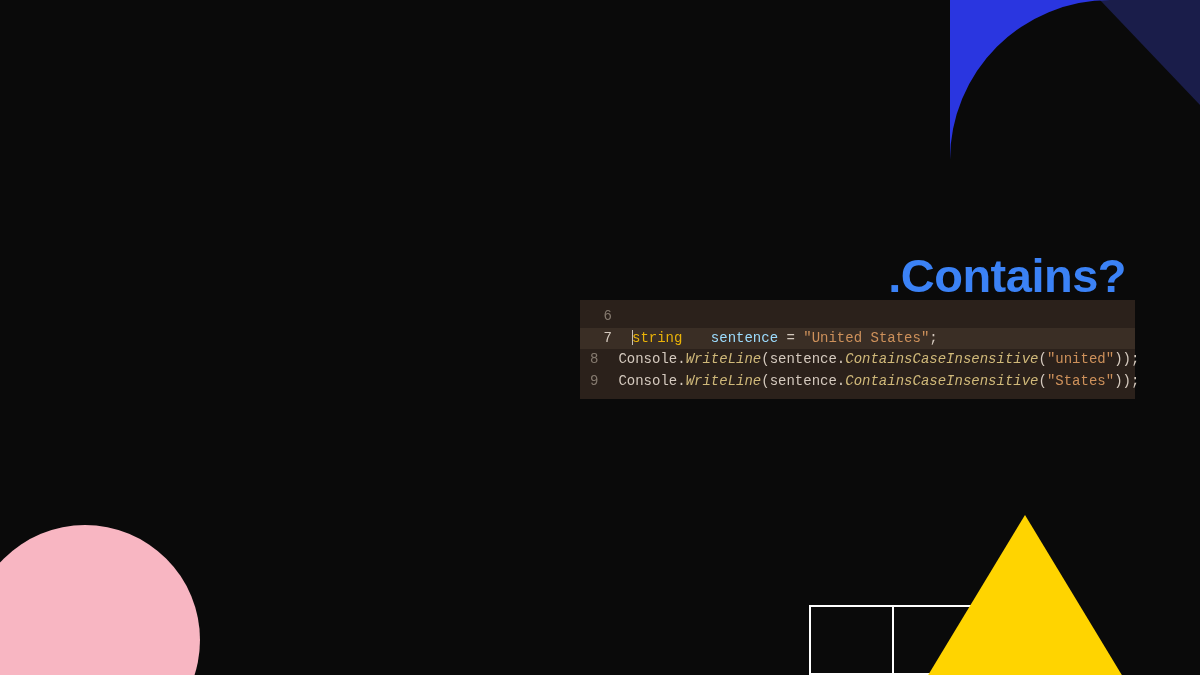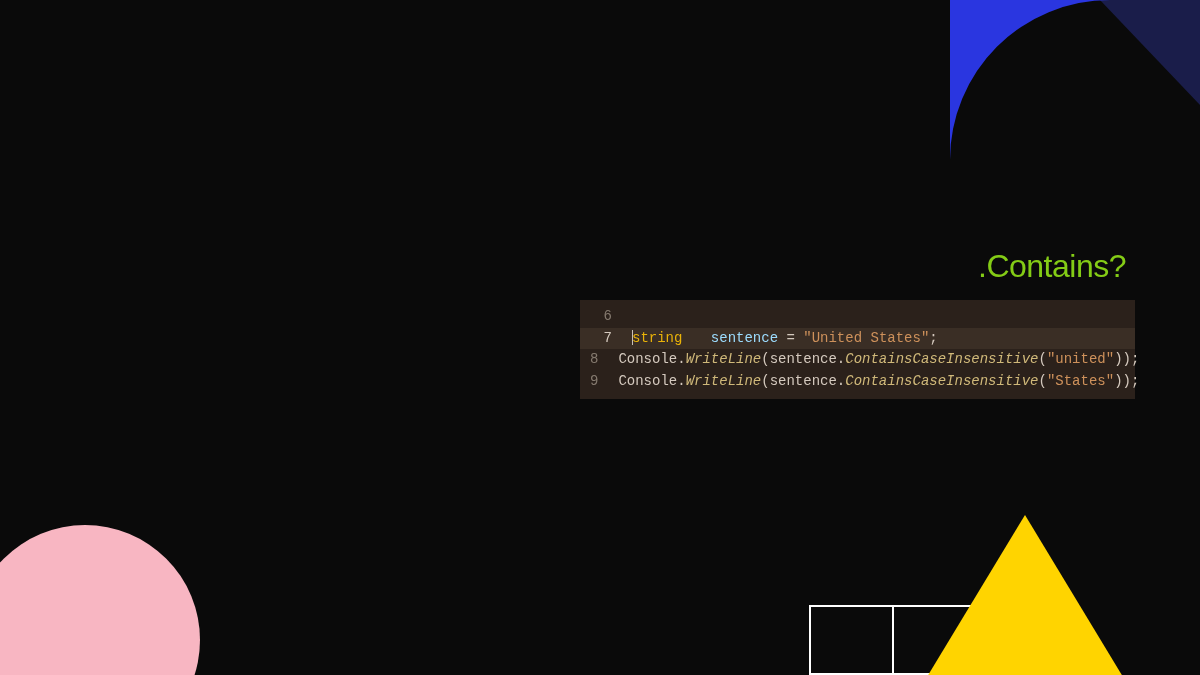--- a/index.html
+++ b/index.html
@@ -80,23 +80,23 @@
     font-weight: 900;
     line-height: 1.1;
     letter-spacing: -0.5px;
   }
 
   
   .subtitle {
     position: absolute;
     top: 248px;
     right: 74px;
-    color: #84cc16;
-    font-size: 32px;
-    font-weight: 400;
+    color: #3b82f6;
+    font-size: 47px;
+    font-weight: 700;
     letter-spacing: -0.5px;
   }
 
   
   .editor {
     position: absolute;
     top: 300px;
     left: 580px;
     width: 555px;
     background: #2b211b;

